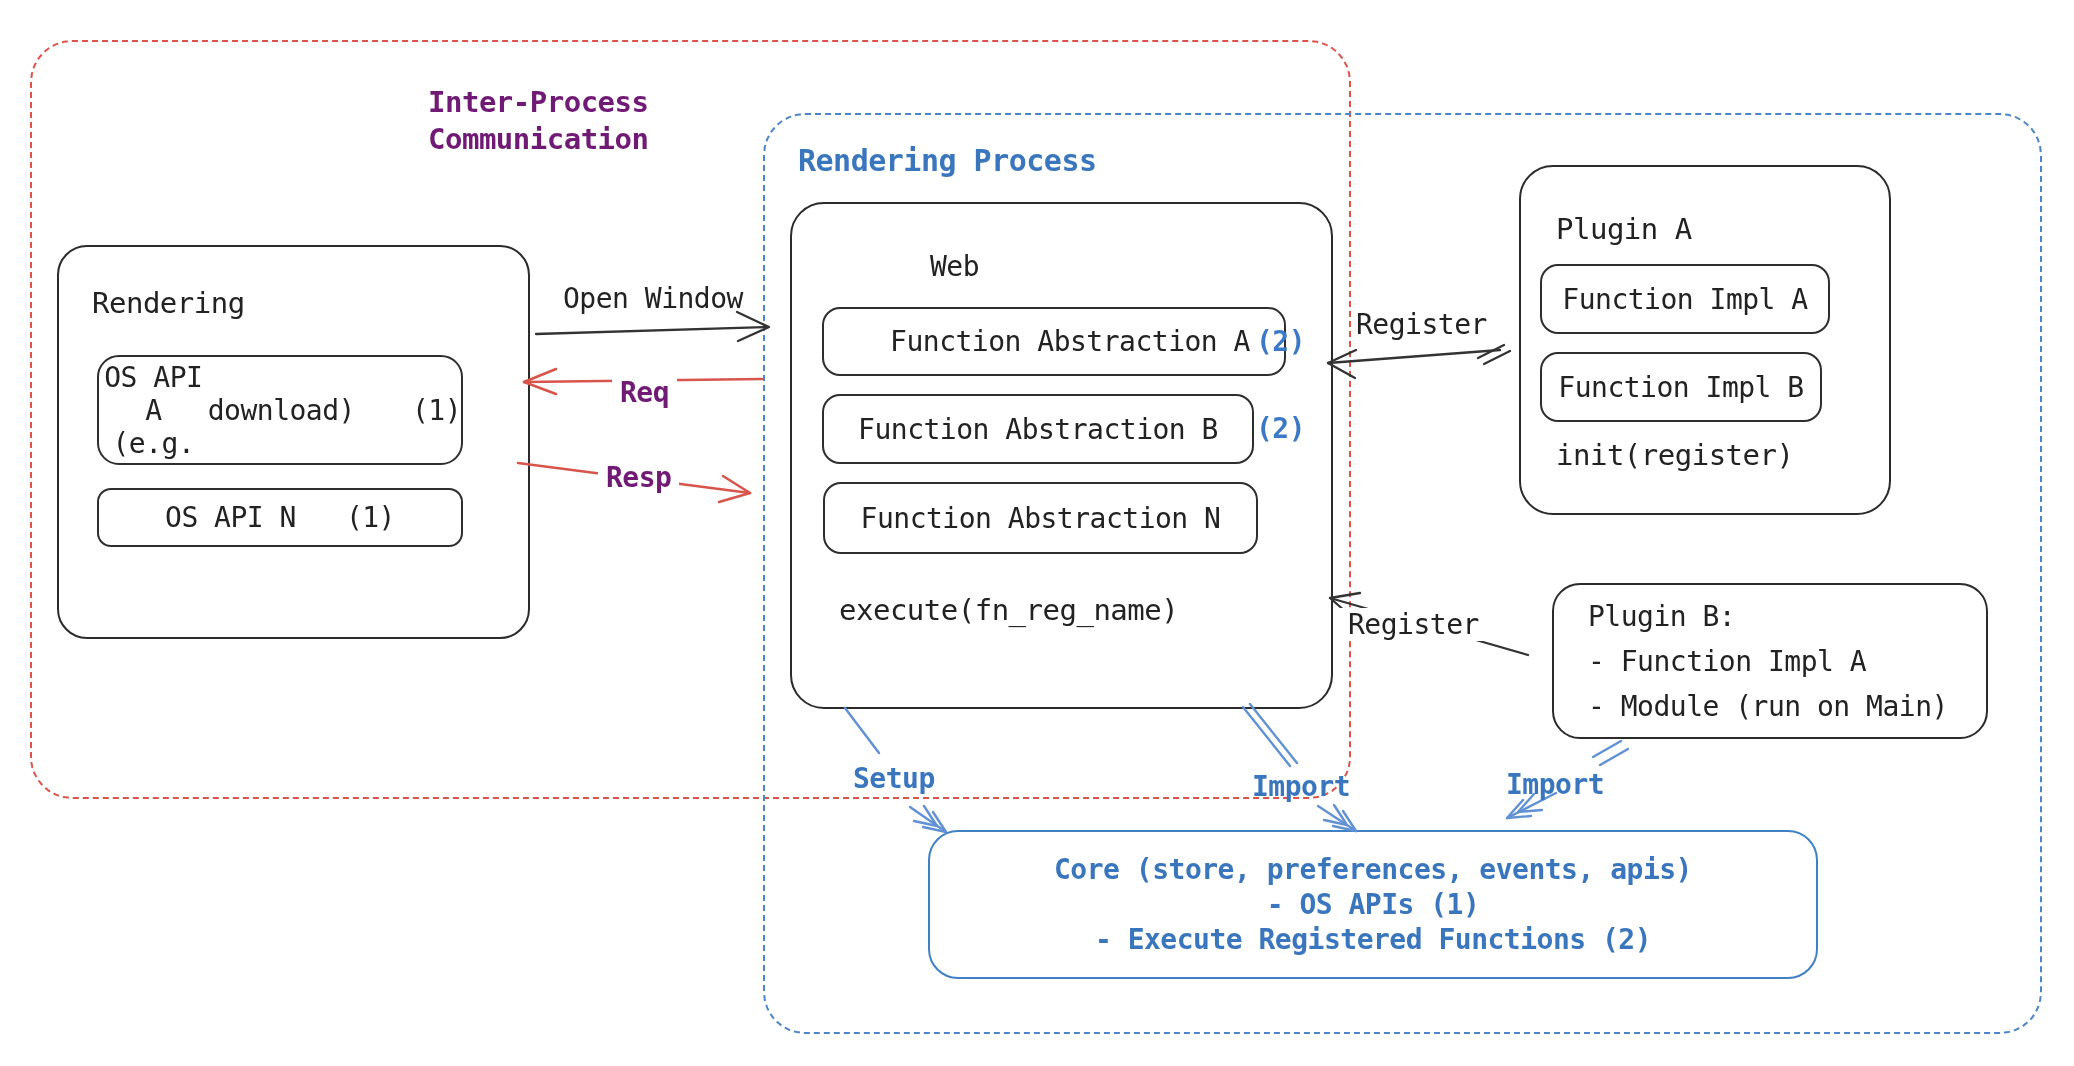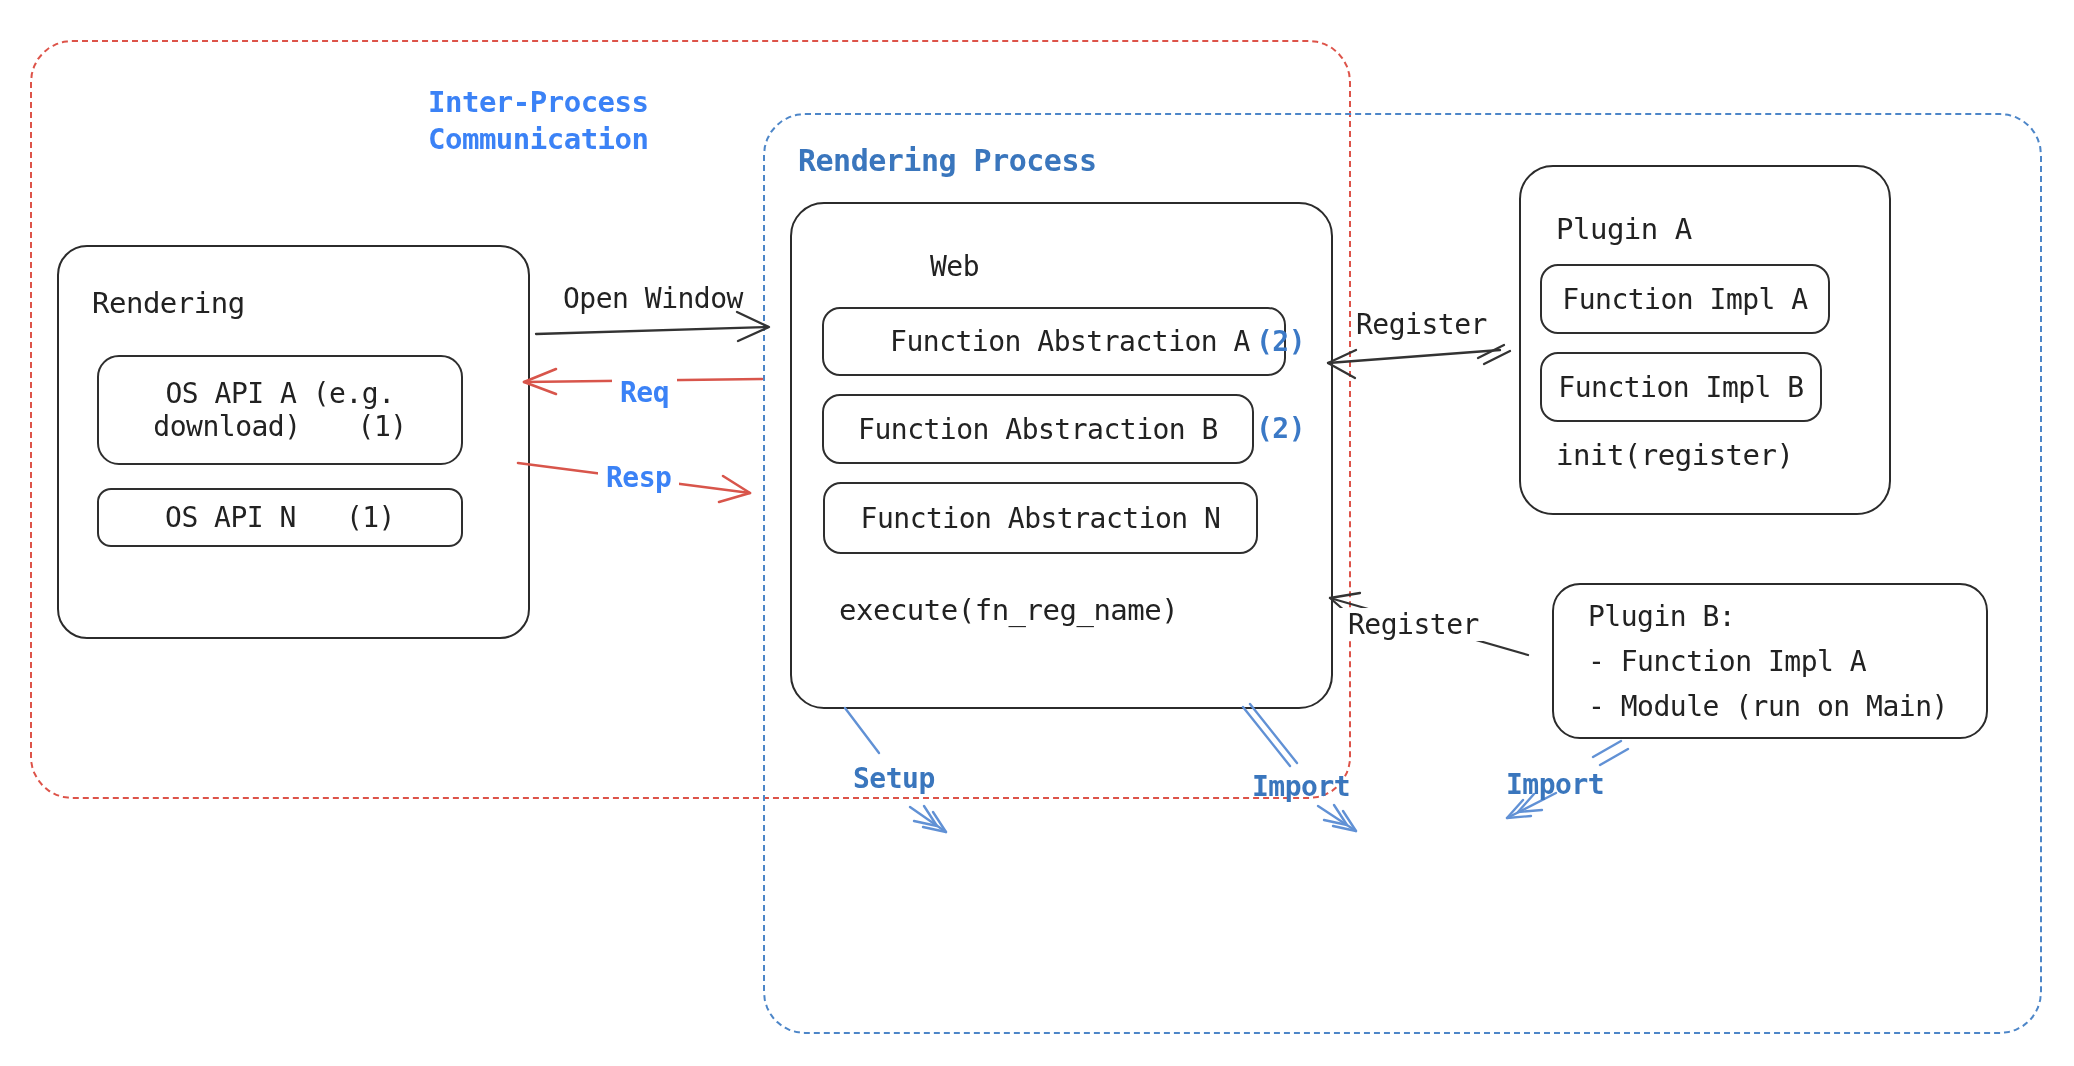--- a/index.html
+++ b/index.html
@@ -14,21 +14,21 @@
   .region.blue{border:2.5px dashed #4d86c8;}
   
   .sbox{position:absolute;border:2.3px solid #2b2b2b;border-radius:32px;background:#fff;padding-left:12px;}
   .ibox{position:absolute;border:2px solid #2e2e2e;border-radius:18px;background:#fff;
         display:flex;align-items:center;justify-content:center;text-align:center;}
   .corebox{position:absolute;border:2.3px solid #4080c4;border-radius:30px;background:#fff;
         display:flex;flex-direction:column;align-items:center;justify-content:center;}
   
   .t{position:absolute;font-size:28px;font-weight:500;color:#222;white-space:nowrap;letter-spacing:-0.5px;}
   .t.big{font-size:29px;}
-  .t.red{color:#3b82f6;font-weight:600;}
+  .t.red{color:#701a75;font-weight:600;}
   .t.blue{color:#3a76bd;font-weight:600;}
   .badge{color:#3b79c6;font-weight:600;}
   .boxlabel{font-size:28px;font-weight:500;letter-spacing:-0.5px;color:#222;}
   .onwhite{background:#fff;padding:0 8px;}
   .lines{line-height:37px;}
   svg.layer{position:absolute;left:0;top:0;width:2074px;height:1066px;pointer-events:none;}
   svg .bk{stroke:#333;stroke-width:2.3;fill:none;stroke-linecap:round;stroke-linejoin:round;}
   svg .rd{stroke:#d8554b;stroke-width:2.6;fill:none;stroke-linecap:round;stroke-linejoin:round;}
   svg .bl{stroke:#6191d5;stroke-width:2.4;fill:none;stroke-linecap:round;stroke-linejoin:round;}
   .plugb-line{line-height:45px;font-size:28px;font-weight:500;letter-spacing:-0.5px;color:#222;white-space:nowrap;}
@@ -44,21 +44,21 @@
 
   <div class="t red big lines" style="left:428px;top:84px;">
     <div>Inter-Process</div>
     <div>Communication</div>
   </div>
   <div class="t blue" style="left:798px;top:143px;font-size:30px;">Rendering Process</div>
 
   <div class="sbox" style="left:57px;top:245px;width:457px;height:390px;border-radius:30px;"></div>
   <div class="t big" style="left:92px;top:286px;">Rendering</div>
 
-  <div class="ibox" style="left:97px;top:355px;width:362px;height:106px;border-radius:22px;flex-direction:column;">
+  <div class="ibox" style="left:97px;top:355px;width:362px;height:106px;border-radius:22px;flex-direction:row;">
     <div class="boxlabel">OS API A (e.g.</div>
     <div style="display:flex;align-items:center;gap:29px;">
       <span class="boxlabel">download)</span>
       <span class="boxlabel badge" style="margin-left:28px;">(1)</span>
     </div>
   </div>
 
   <div class="ibox" style="left:97px;top:488px;width:362px;height:55px;border-radius:14px;">
     <span class="boxlabel">OS API N</span>
     <span class="boxlabel badge" style="margin-left:50px;">(1)</span>
@@ -94,20 +94,25 @@
   <div class="t big" style="left:1556px;top:438px;">init(register)</div>
 
   <div class="sbox" style="left:1552px;top:583px;width:420px;height:152px;border-radius:28px;">
     <div style="padding:9px 0 0 22px;">
       <div class="plugb-line">Plugin B:</div>
       <div class="plugb-line">- Function Impl A</div>
       <div class="plugb-line">- Module (run on Main)</div>
     </div>
   </div>
 
+  <div class="corebox" style="left:928px;top:830px;width:886px;height:145px;">
+    <div class="core-line">Core (store, preferences, events, apis)</div>
+    <div class="core-line">- OS APIs (1)</div>
+    <div class="core-line">- Execute Registered Functions (2)</div>
+  </div>
 
   <svg class="layer">
 
     <path class="bk" d="M 536 334 L 768 327"></path>
     <path class="bk" d="M 737 312 L 769 327 L 738 341"></path>
 
     <path class="rd" d="M 524 382 L 762 379"></path>
     <path class="rd" d="M 556 369 L 524 382 L 556 394"></path>
 
     <path class="rd" d="M 518 463 L 750 493"></path>

